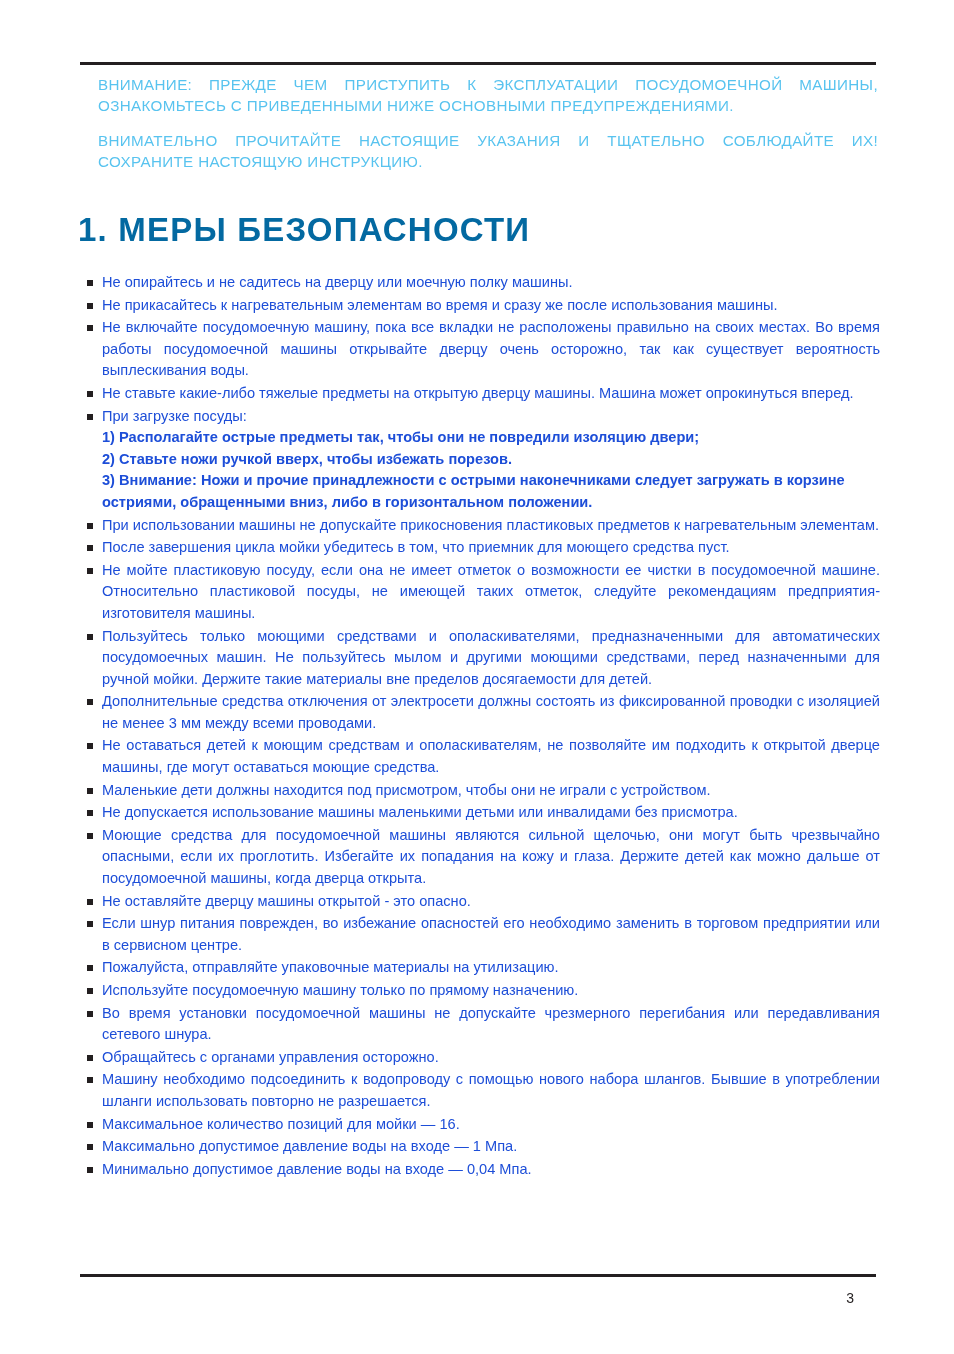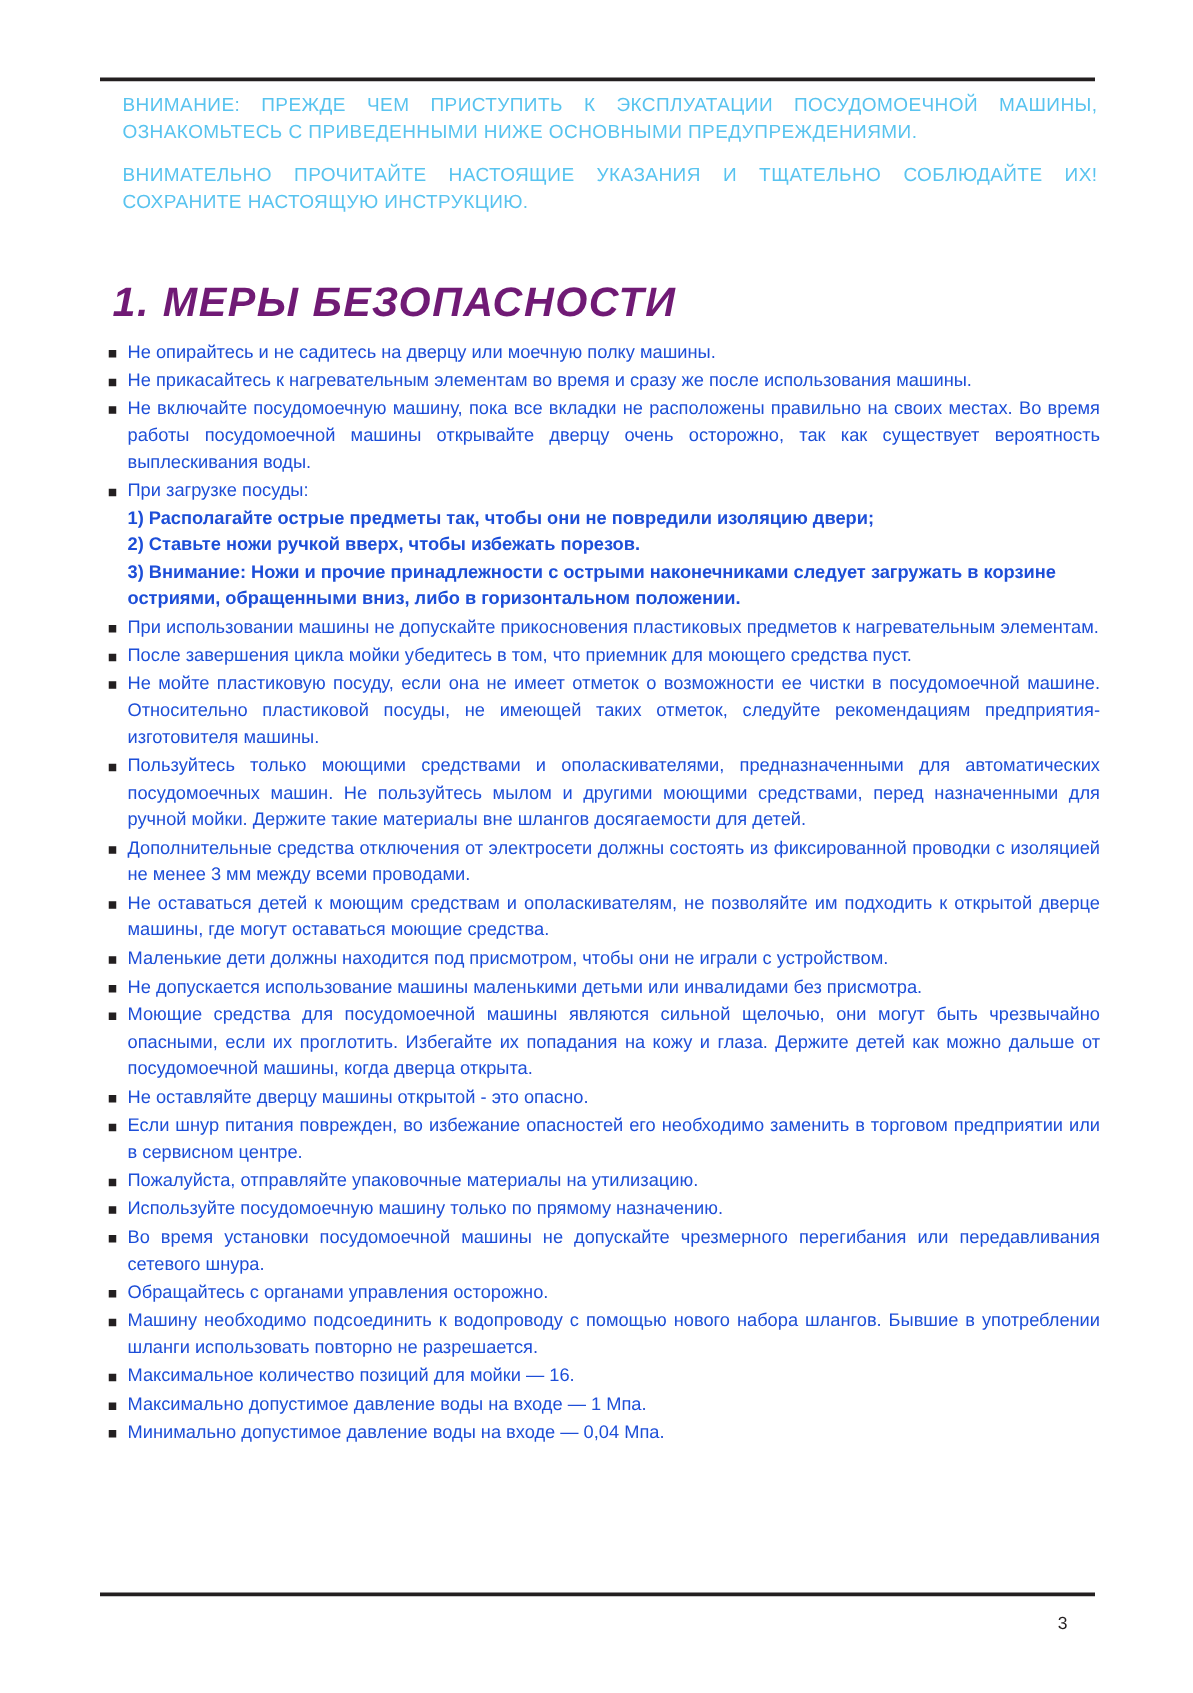--- a/index.html
+++ b/index.html
@@ -54,27 +54,26 @@
   }
   .notice-para:last-child {
     margin-bottom: 0;
   }
 
   
   .section-title {
     position: absolute;
     left: 78px;
     top: 210px;
-    margin: 12px;
+    margin: 0;
     font-size: 33px;
     font-weight: bold;
-    color: #701a75;
+    color: #0369a1;
     letter-spacing: 1.2px;
     line-height: 40px;
-    font-style: italic;
   }
 
   
   .safety-list {
     position: absolute;
     left: 80px;
     top: 272px;
     width: 800px;
     list-style: none;
     margin: 0;
@@ -153,40 +152,44 @@
       <li class="safety-item">
         <span class="bullet-marker"></span>
         <span class="item-text flush">Не прикасайтесь к нагревательным элементам во время и сразу же после использования машины.</span>
       </li>
       <li class="safety-item">
         <span class="bullet-marker"></span>
         <span class="item-text">Не включайте посудомоечную машину, пока все вкладки не расположены правильно на своих местах. Во время работы посудомоечной машины открывайте дверцу очень осторожно, так как существует вероятность выплескивания воды.</span>
       </li>
       <li class="safety-item">
         <span class="bullet-marker"></span>
+        <span class="item-text flush">Не ставьте какие-либо тяжелые предметы на открытую дверцу машины. Машина может опрокинуться вперед.</span>
+      </li>
+      <li class="safety-item">
+        <span class="bullet-marker"></span>
         <span class="item-text flush">При загрузке посуды:</span>
         <span class="subline flush">1) Располагайте острые предметы так, чтобы они не повредили изоляцию двери;</span>
         <span class="subline flush">2) Ставьте ножи ручкой вверх, чтобы избежать порезов.</span>
         <span class="subline flush">3) Внимание: Ножи и прочие принадлежности с острыми наконечниками следует загружать в корзине остриями, обращенными вниз, либо в горизонтальном положении.</span>
       </li>
       <li class="safety-item">
         <span class="bullet-marker"></span>
         <span class="item-text flush">При использовании машины не допускайте прикосновения пластиковых предметов к нагревательным элементам.</span>
       </li>
       <li class="safety-item">
         <span class="bullet-marker"></span>
         <span class="item-text flush">После завершения цикла мойки убедитесь в том, что приемник для моющего средства пуст.</span>
       </li>
       <li class="safety-item">
         <span class="bullet-marker"></span>
         <span class="item-text">Не мойте пластиковую посуду, если она не имеет отметок о возможности ее чистки в посудомоечной машине. Относительно пластиковой посуды, не имеющей таких отметок, следуйте рекомендациям предприятия-изготовителя машины.</span>
       </li>
       <li class="safety-item">
         <span class="bullet-marker"></span>
-        <span class="item-text">Пользуйтесь только моющими средствами и ополаскивателями, предназначенными для автоматических посудомоечных машин. Не пользуйтесь мылом и другими моющими средствами, перед назначенными для ручной мойки. Держите такие материалы вне шлангов досягаемости для детей.</span>
+        <span class="item-text">Пользуйтесь только моющими средствами и ополаскивателями, предназначенными для автоматических посудомоечных машин. Не пользуйтесь мылом и другими моющими средствами, перед назначенными для ручной мойки. Держите такие материалы вне пределов досягаемости для детей.</span>
       </li>
       <li class="safety-item">
         <span class="bullet-marker"></span>
         <span class="item-text">Дополнительные средства отключения от электросети должны состоять из фиксированной проводки с изоляцией не менее 3 мм между всеми проводами.</span>
       </li>
       <li class="safety-item">
         <span class="bullet-marker"></span>
         <span class="item-text">Не оставаться детей к моющим средствам и ополаскивателям, не позволяйте им подходить к открытой дверце машины, где могут оставаться моющие средства.</span>
       </li>
       <li class="safety-item">

